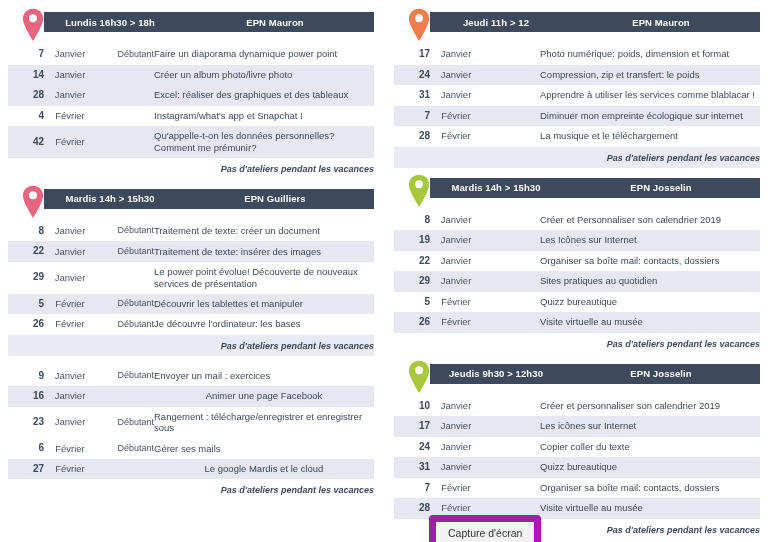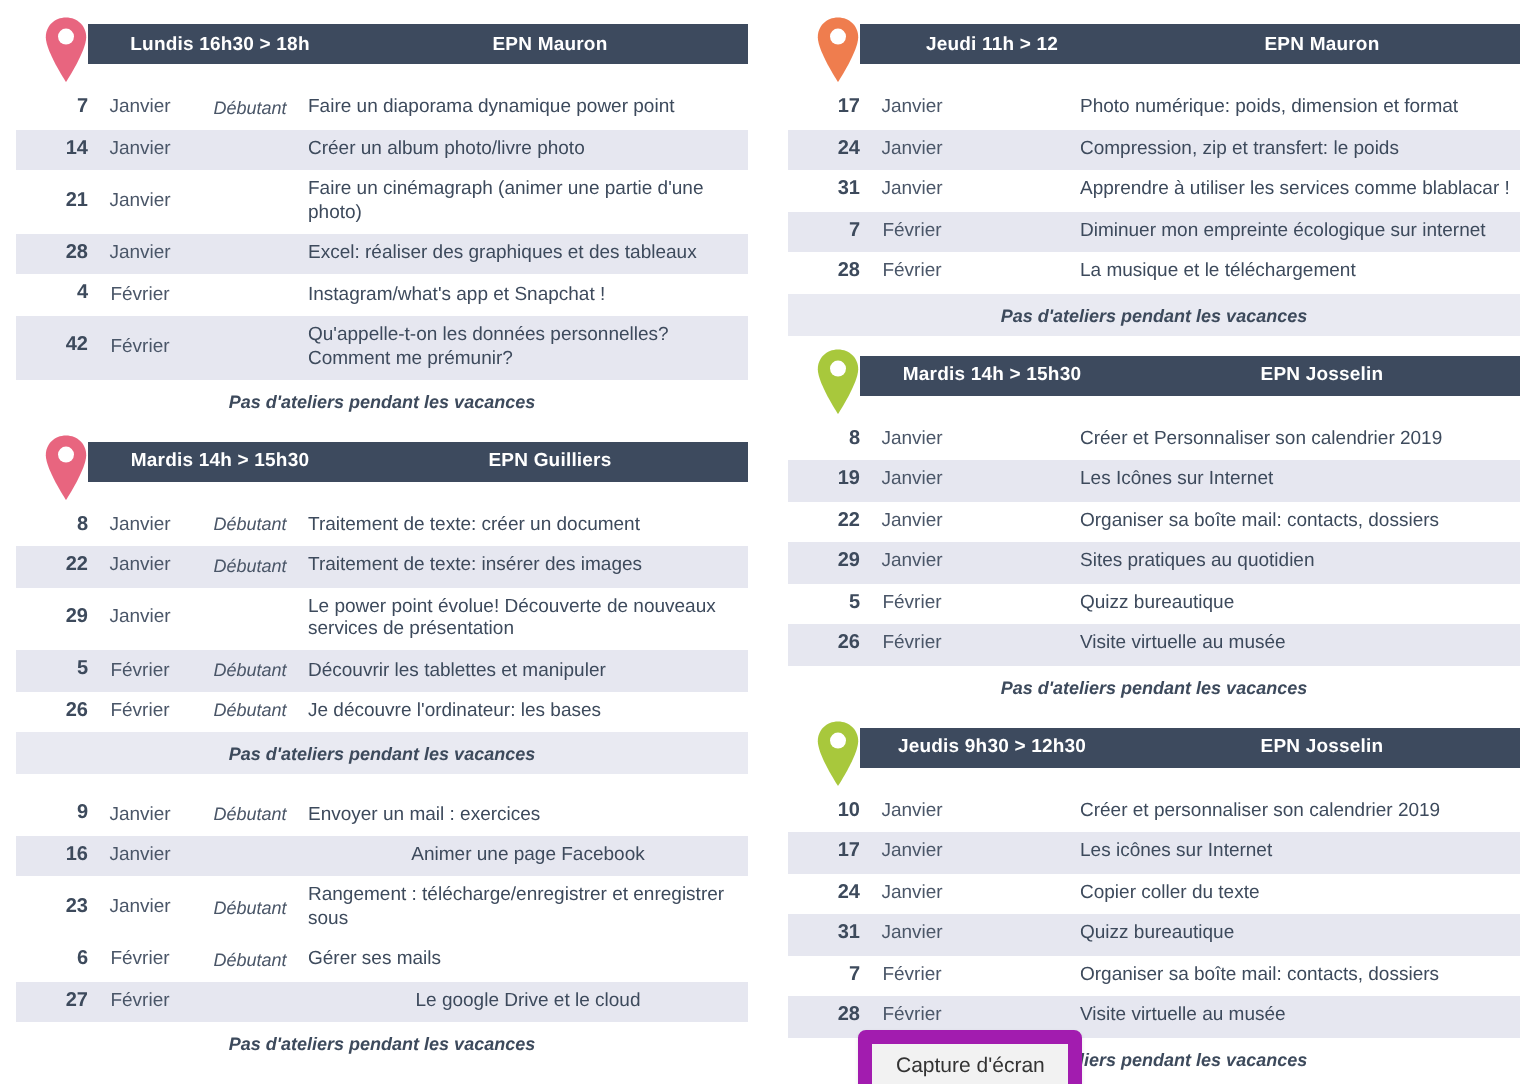--- a/index.html
+++ b/index.html
@@ -103,36 +103,35 @@
     color: #3d4a5c;
   }
   td.c-month {
     width: 52px;
     text-align: center;
     padding-left: 6px;
     color: #4a5668;
   }
   td.c-level {
     width: 58px;
-    text-align: center;
+    text-align: right;
     padding-right: 8px;
-    font-style: italic;
     font-size: 9px;
     color: #4a5668;
   }
   td.c-title {
     padding-left: 8px;
     padding-right: 8px;
     color: #3d4a5c;
   }
   td.c-title.italic { }
   td.c-title.center { text-align: center; }
 
   .footnote {
-    text-align: center;
+    text-align: right;
     font-style: italic;
     font-weight: bold;
     font-size: 9px;
     color: #3d4a5c;
     padding: 6px 0 5px 0;
   }
   .footnote.shaded { background: #e9eaf2; }
 
   
   #tooltip {
@@ -186,26 +185,20 @@
               <td class="c-month">Janvier</td>
               <td class="c-level">Débutant</td>
               <td class="c-title">Faire un diaporama dynamique power point</td>
             </tr>
             <tr class="row-alt">
               <td class="c-day">14</td>
               <td class="c-month">Janvier</td>
               <td class="c-level"></td>
               <td class="c-title">Créer un album photo/livre photo</td>
             </tr>
-            <tr class="row-plain">
-              <td class="c-day">21</td>
-              <td class="c-month">Janvier</td>
-              <td class="c-level"></td>
-              <td class="c-title">Faire un cinémagraph (animer une partie d'une photo)</td>
-            </tr>
             <tr class="row-alt">
               <td class="c-day">28</td>
               <td class="c-month">Janvier</td>
               <td class="c-level"></td>
               <td class="c-title">Excel: réaliser des graphiques et des tableaux</td>
             </tr>
             <tr class="row-plain">
               <td class="c-day">4</td>
               <td class="c-month">Février</td>
               <td class="c-level"></td>
@@ -294,21 +287,21 @@
             <tr class="row-plain">
               <td class="c-day">6</td>
               <td class="c-month">Février</td>
               <td class="c-level">Débutant</td>
               <td class="c-title">Gérer ses mails</td>
             </tr>
             <tr class="row-alt">
               <td class="c-day">27</td>
               <td class="c-month">Février</td>
               <td class="c-level"></td>
-              <td class="c-title center">Le google Drive et le cloud</td>
+              <td class="c-title center">Le google Mardis et le cloud</td>
             </tr>
           </tbody>
         </table>
         <div class="footnote">Pas d'ateliers pendant les vacances</div>
       </div>
     </div>
   <div class="column right">
       <div class="panel">
         <div class="panel-head">
           <div class="pin">

